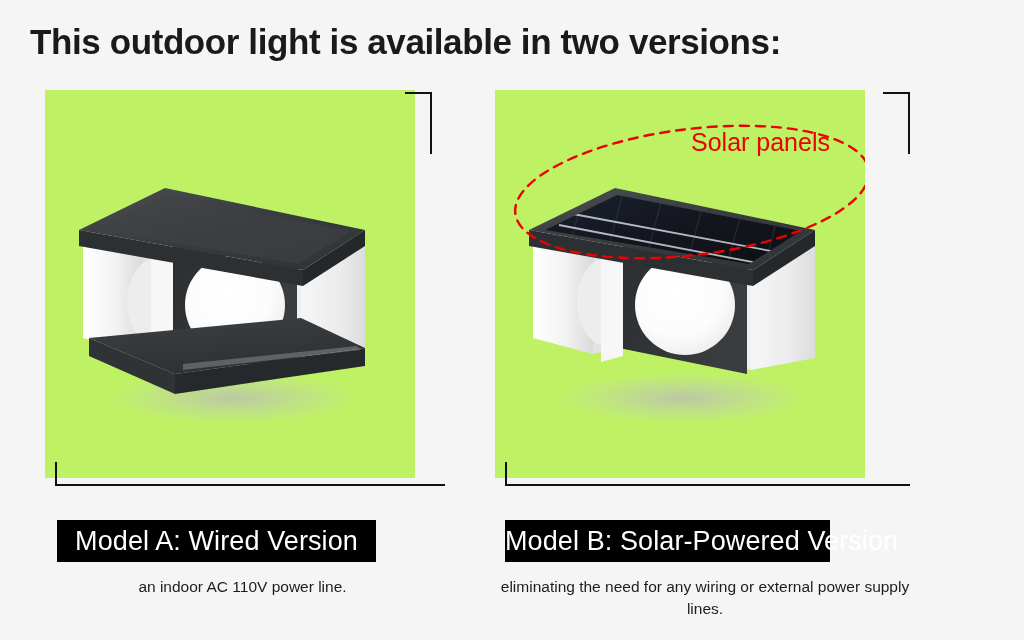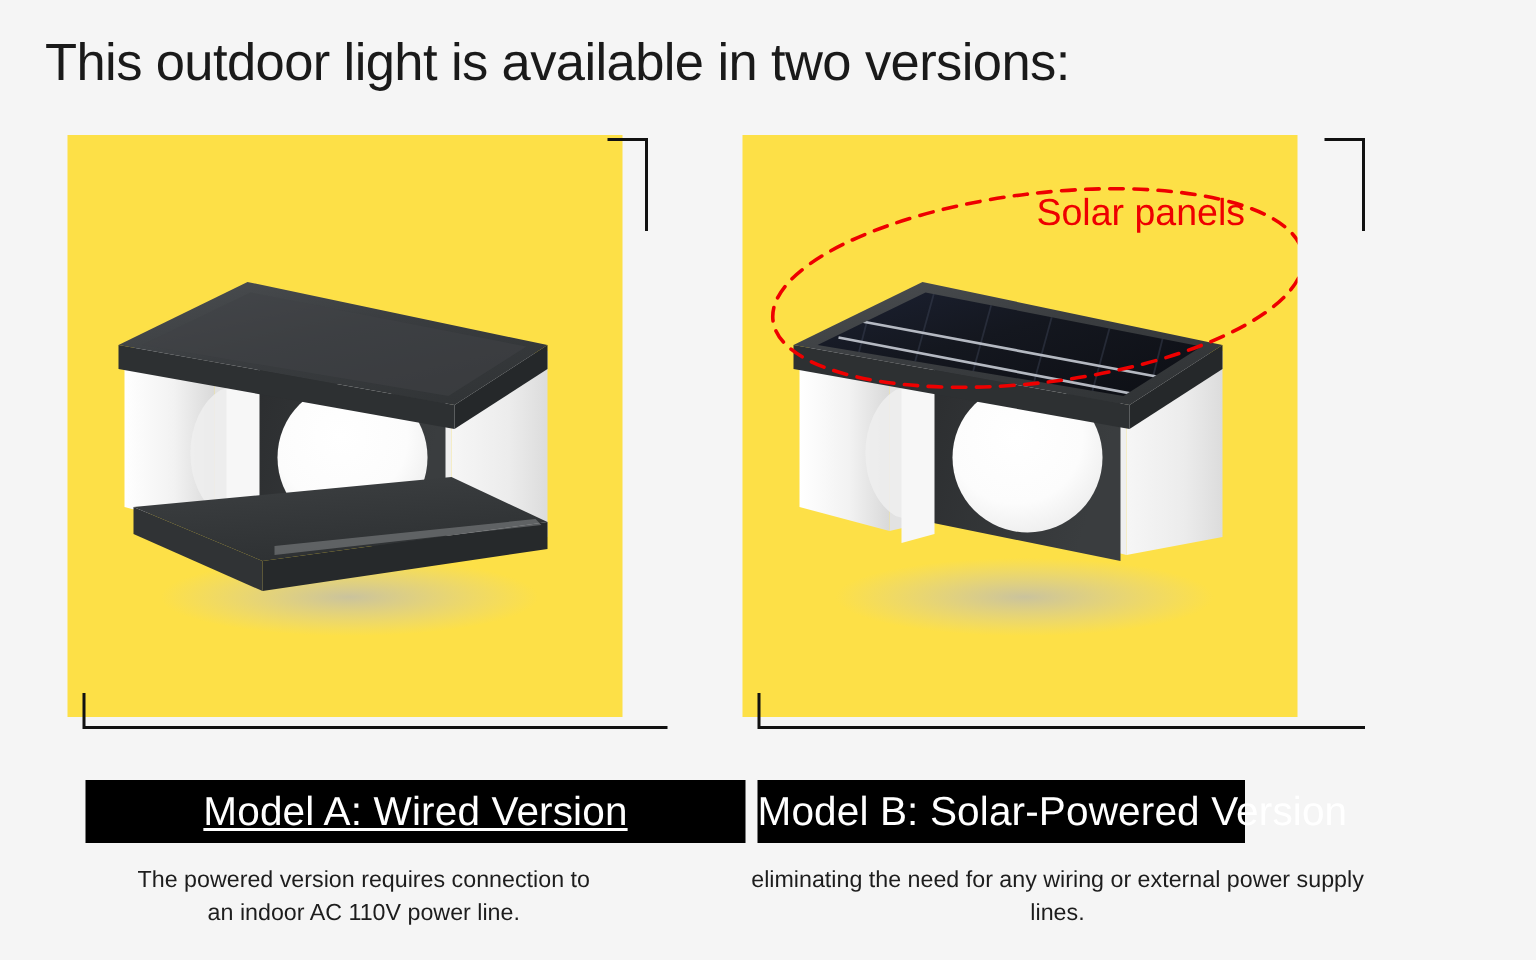--- a/index.html
+++ b/index.html
@@ -14,41 +14,41 @@
     overflow: hidden;
     position: relative;
   }
 
   
   .page-heading {
     position: absolute;
     left: 30px;
     top: 22px;
     font-size: 35px;
-    font-weight: normal;
+    font-weight: bold;
     color: #1a1a1a;
     letter-spacing: -0.4px;
     white-space: nowrap;
   }
 
   
   .card {
     position: absolute;
     top: 90px;
   }
   .card-left  { left: 45px;  width: 395px; }
   .card-right { left: 495px; width: 420px; }
 
   
   .photo {
     position: absolute;
     top: 0;
     width: 370px;
     height: 388px;
-    background: #fde047;
+    background: #bef264;
     overflow: hidden;
   }
   .card-left  .photo { left: 0px; }
   .card-right .photo { left: 0px; }
 
   
   .bracket {
     position: absolute;
     background: #111;
   }
@@ -91,21 +91,21 @@
     position: absolute;
     background: #000;
     color: #fff;
     text-align: center;
     font-size: 27px;
     line-height: 42px;
     height: 42px;
     letter-spacing: 0.1px;
     white-space: nowrap;
   }
-  .card-left  .model-bar { left: 12px; top: 430px; width: 440px; text-decoration: underline; }
+  .card-left  .model-bar { left: 12px; top: 430px; width: 319px; }
   .card-right .model-bar { left: 10px; top: 430px; width: 325px; }
 
   
   .caption {
     position: absolute;
     top: 486px;
     font-size: 15.5px;
     line-height: 22px;
     color: #1d1d1d;
     text-align: center;
@@ -191,21 +191,20 @@
   </div>
 
   <div class="bracket bracket-tr-v" style="left:385px; top:2px;"></div>
   <div class="bracket bracket-tr-h" style="left:360px; top:2px;"></div>
   <div class="bracket bracket-bl-v" style="left:10px; top:372px;"></div>
   <div class="bracket bracket-bl-h" style="left:10px; top:394px;"></div>
 
   <div class="model-bar">Model A: Wired Version</div>
 
   <div class="caption">
-    <div>The powered version requires connection to</div>
     <div>an indoor AC 110V power line.</div>
   </div>
 </div>
 
 <div class="card card-right">
 
   <div class="photo">
     <div class="lamp">
       <svg viewBox="0 0 330 300" xmlns="http://www.w3.org/2000/svg">
         <defs>

